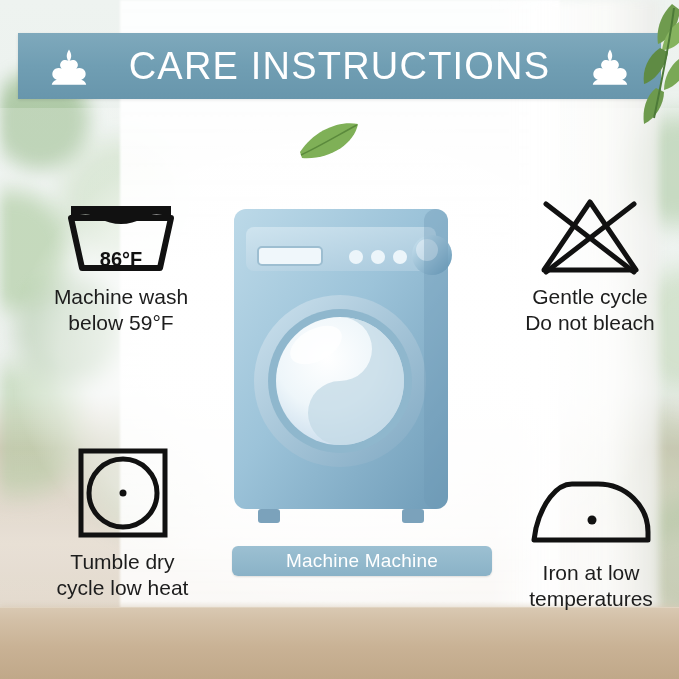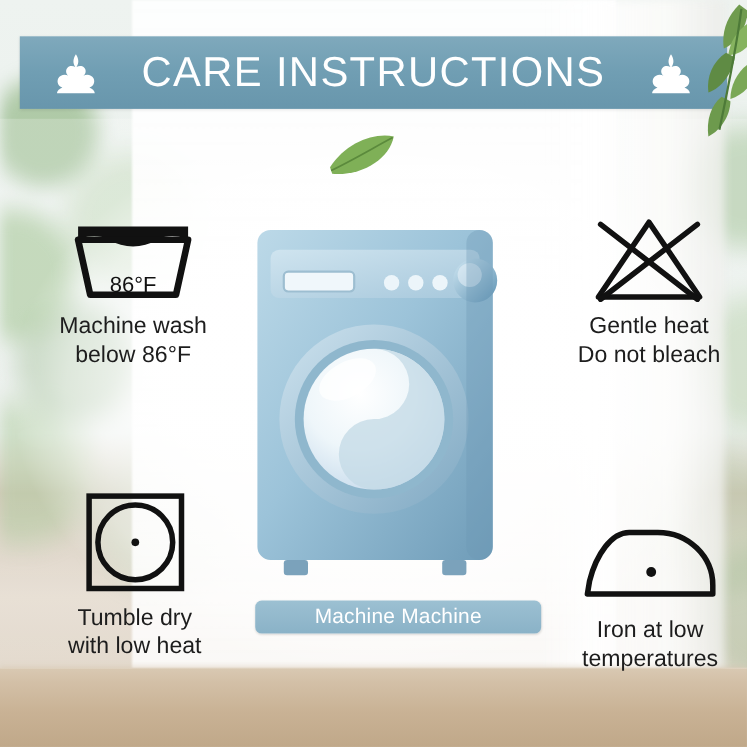--- a/index.html
+++ b/index.html
@@ -175,53 +175,53 @@
       <path d="M74 8 C70 40 64 70 54 118" stroke="#4d7a38" stroke-width="2" fill="none"></path>
     </g>
   </svg>
 
   <svg class="leaf-sprig" style="left:296px;top:118px;width:66px;height:46px;" viewBox="0 0 66 46">
     <path d="M4 34 C18 12 44 2 62 6 C58 26 34 42 6 40 Z" fill="#7fb057"></path>
     <path d="M5 37 C24 28 44 16 61 7" stroke="#5b8a3c" stroke-width="1.6" fill="none"></path>
   </svg>
 
   <div class="sym" id="sym-wash">
-    <div class="glyph" style="position:relative;width:120px;height:80px;">
+    <div class="glyph" style="position:relative;width:120px;height:80px;font-weight:bold;">
       <svg viewBox="0 0 120 80" width="120" height="80">
         <path d="M10 10 L110 10 L110 22 C110 22 96 14 82 22 C68 30 52 30 38 22 C24 14 10 22 10 22 Z" fill="#111"></path>
         <path d="M10 22 L110 22 L99 72 L21 72 Z" fill="none" stroke="#111" stroke-width="6" stroke-linejoin="round"></path>
       </svg>
       <div class="wash-temp">86°F</div>
     </div>
     <div class="cap">Machine wash
-below 86°F</div>
+below 59°F</div>
   </div>
 
   <div class="sym" id="sym-bleach">
     <div class="glyph" style="width:120px;height:80px;">
       <svg viewBox="0 0 120 80" width="120" height="80">
         <path d="M60 6 L106 74 L14 74 Z" fill="none" stroke="#111" stroke-width="5" stroke-linejoin="round"></path>
         <line x1="16" y1="8" x2="104" y2="76" stroke="#111" stroke-width="5" stroke-linecap="round"></line>
         <line x1="104" y1="8" x2="16" y2="76" stroke="#111" stroke-width="5" stroke-linecap="round"></line>
       </svg>
     </div>
-    <div class="cap">Gentle heat
+    <div class="cap">Gentle cycle
 Do not bleach</div>
   </div>
 
   <div class="sym" id="sym-dry">
     <div class="glyph" style="width:96px;height:96px;">
       <svg viewBox="0 0 96 96" width="96" height="96">
         <rect x="6" y="6" width="84" height="84" fill="none" stroke="#111" stroke-width="5"></rect>
         <circle cx="48" cy="48" r="34" fill="none" stroke="#111" stroke-width="5"></circle>
         <circle cx="48" cy="48" r="3.5" fill="#111"></circle>
       </svg>
     </div>
     <div class="cap">Tumble dry
-with low heat</div>
+cycle low heat</div>
   </div>
 
   <div class="sym" id="sym-iron">
     <div class="glyph" style="width:130px;height:82px;">
       <svg viewBox="0 0 130 82" width="130" height="82">
         <path d="M8 70 L122 70 L122 62 C122 36 100 14 72 14 L46 14 C30 14 16 34 10 58 Z" fill="none" stroke="#111" stroke-width="5" stroke-linejoin="round"></path>
         <circle cx="66" cy="50" r="4.5" fill="#111"></circle>
       </svg>
     </div>
     <div class="cap">Iron at low

